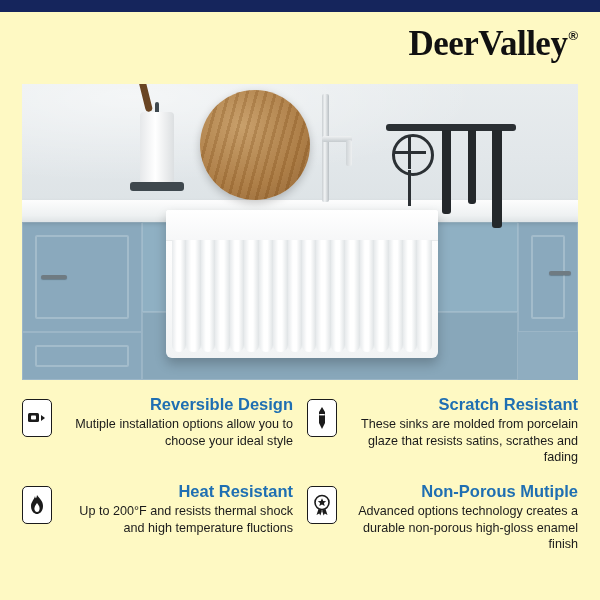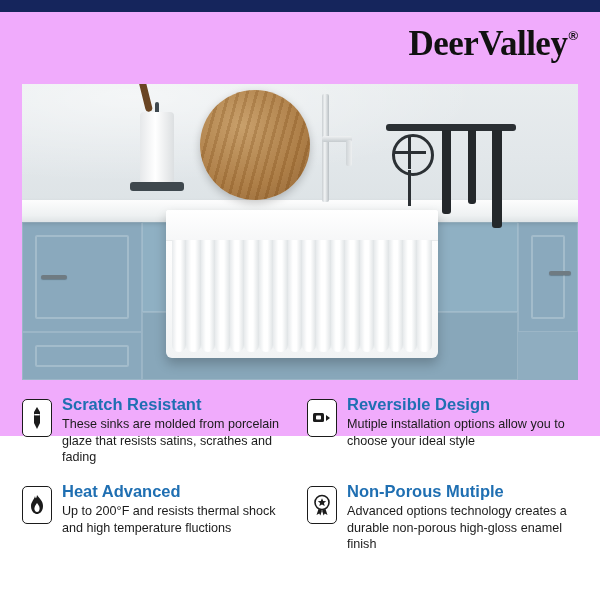--- a/index.html
+++ b/index.html
@@ -9,23 +9,24 @@
   body {
     width: 600px;
     height: 600px;
     background: #ffffff;
     font-family: "Liberation Sans", sans-serif;
     overflow: hidden;
   }
   .page {
     position: relative;
     width: 600px;
-    height: 436px;
-    background: #f0abfc;
+    height: 600px;
+    background: #fef9c3;
     box-sizing: border-box;
+    text-align: right;
   }
   
   .top-bar {
     position: absolute;
     left: 0; top: 0;
     width: 600px;
     height: 12px;
     background: #15255c;
   }
   
@@ -379,60 +380,60 @@
           <div class="flute"></div>
       </div>
     </div>
   </div>
 
   <div class="features">
 
     <div class="feature">
       <div class="fi-box">
         <div class="fi-art">
+          <svg width="20" height="16" viewBox="0 0 20 16">
+            <rect x="1" y="3" width="11" height="9" rx="1.5" fill="#1b1b1b"></rect>
+            <rect x="4" y="5.5" width="5" height="4" rx="0.8" fill="#ffffff"></rect>
+            <path d="M14 5 L18 8 L14 11 Z" fill="#1b1b1b"></path>
+          </svg>
+        </div>
+      </div>
+      <div class="f-text">
+        <p class="f-title">Reversible Design</p>
+        <p class="f-desc">Mutiple installation options allow you to choose your ideal style</p>
+      </div>
+    </div>
+
+    <div class="feature">
+      <div class="fi-box">
+        <div class="fi-art">
           <svg width="14" height="24" viewBox="0 0 14 24">
             <path d="M7 1 L10 6 L10 17 L4 17 L4 6 Z" fill="#1b1b1b"></path>
             <path d="M4 17 L10 17 L7 23 Z" fill="#1b1b1b"></path>
             <rect x="4.3" y="8" width="5.4" height="1.4" fill="#ffffff"></rect>
           </svg>
         </div>
       </div>
       <div class="f-text">
         <p class="f-title">Scratch Resistant</p>
         <p class="f-desc">These sinks are molded from porcelain glaze that resists satins, scrathes and fading</p>
-      </div>
-    </div>
-
-    <div class="feature">
-      <div class="fi-box">
-        <div class="fi-art">
-          <svg width="20" height="16" viewBox="0 0 20 16">
-            <rect x="1" y="3" width="11" height="9" rx="1.5" fill="#1b1b1b"></rect>
-            <rect x="4" y="5.5" width="5" height="4" rx="0.8" fill="#ffffff"></rect>
-            <path d="M14 5 L18 8 L14 11 Z" fill="#1b1b1b"></path>
-          </svg>
-        </div>
-      </div>
-      <div class="f-text">
-        <p class="f-title">Reversible Design</p>
-        <p class="f-desc">Mutiple installation options allow you to choose your ideal style</p>
       </div>
     </div>
 
     <div class="feature">
       <div class="fi-box">
         <div class="fi-art">
           <svg width="18" height="22" viewBox="0 0 18 22">
             <path d="M9 1 C12 5 15 7 15 12 C15 17 12 20 9 20 C6 20 3 17 3 12 C3 8 6 6 7 2 C7.6 5 8.4 5 9 1 Z" fill="#1b1b1b"></path>
             <path d="M9 9 C10.6 11 11.6 12.6 11.6 14.4 C11.6 16.6 10.4 18 9 18 C7.6 18 6.4 16.6 6.4 14.6 C6.4 12.8 7.6 11 9 9 Z" fill="#ffffff"></path>
           </svg>
         </div>
       </div>
       <div class="f-text">
-        <p class="f-title">Heat Advanced</p>
+        <p class="f-title">Heat Resistant</p>
         <p class="f-desc">Up to 200°F and resists thermal shock and high temperature fluctions</p>
       </div>
     </div>
 
     <div class="feature">
       <div class="fi-box">
         <div class="fi-art">
           <svg width="20" height="24" viewBox="0 0 20 24">
             <circle cx="10" cy="9.5" r="7" fill="none" stroke="#1b1b1b" stroke-width="1.6"></circle>
             <path d="M10 5.2 L11.2 8 L14.2 8.2 L11.9 10.1 L12.7 13 L10 11.4 L7.3 13 L8.1 10.1 L5.8 8.2 L8.8 8 Z" fill="#1b1b1b"></path>

